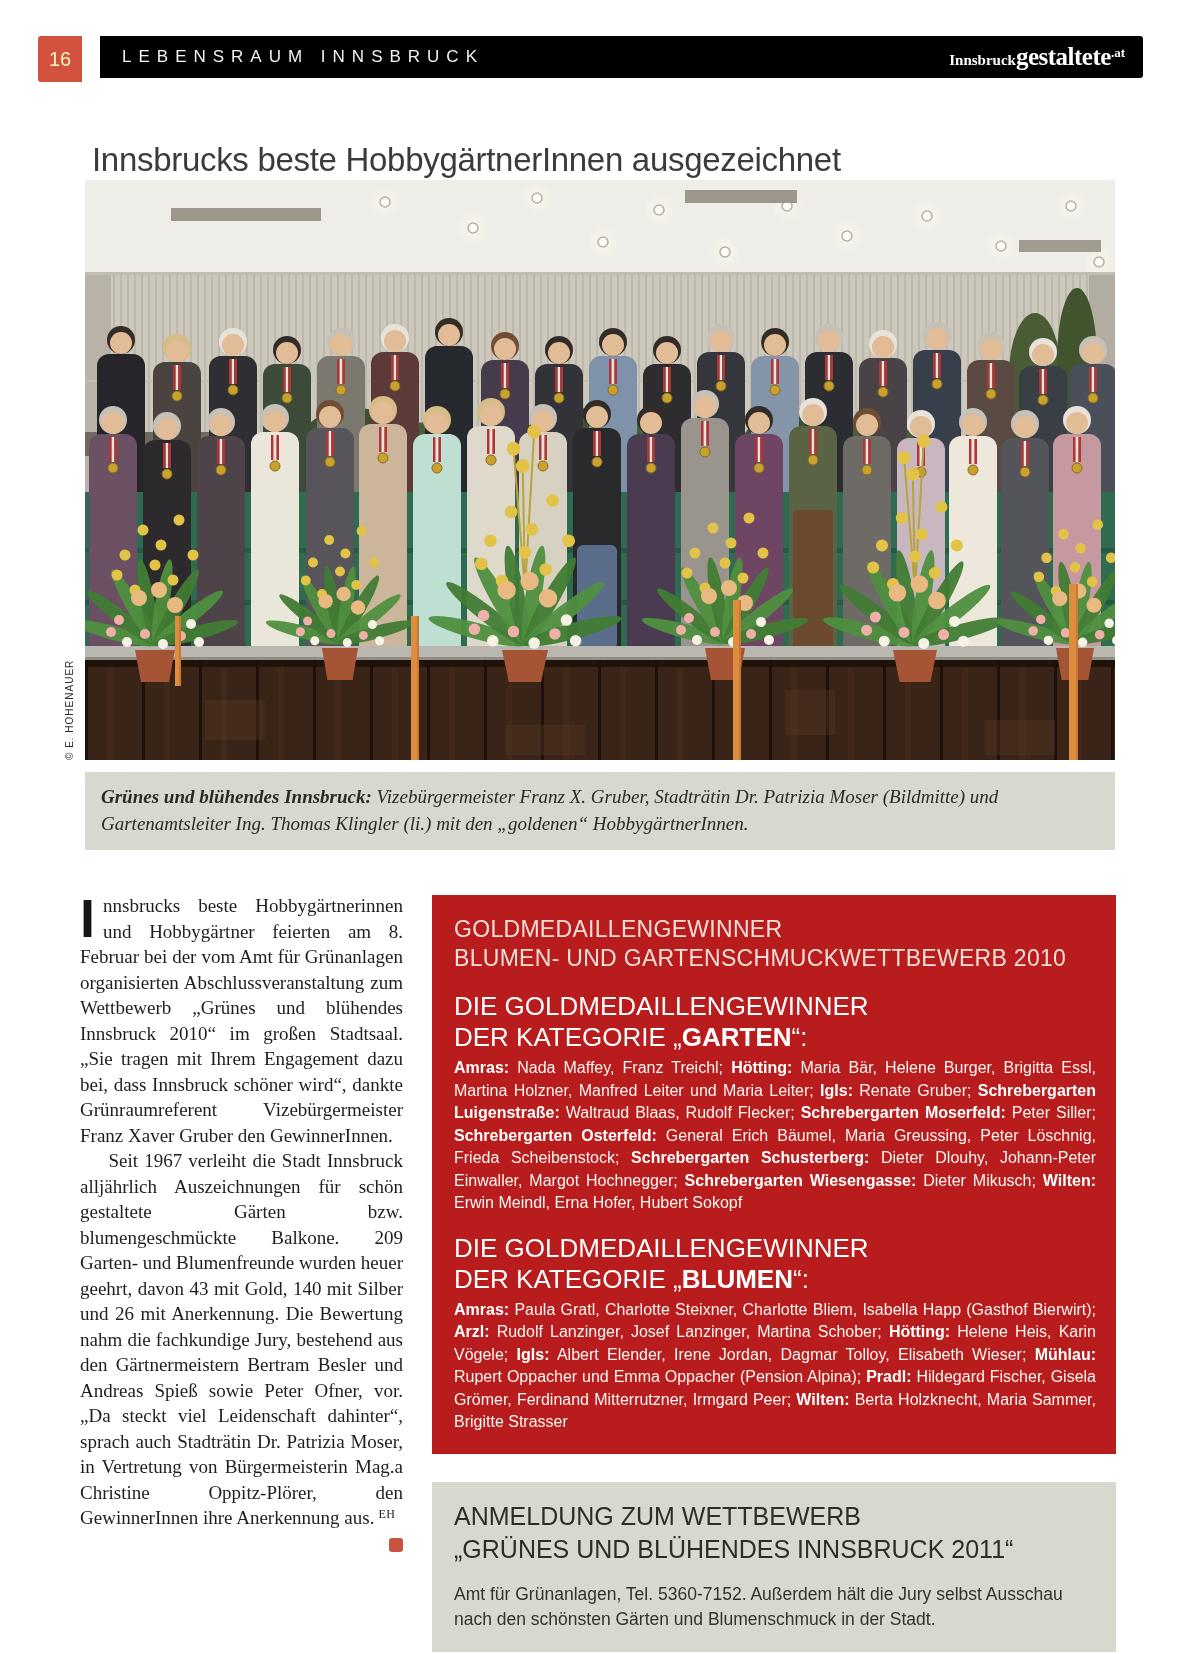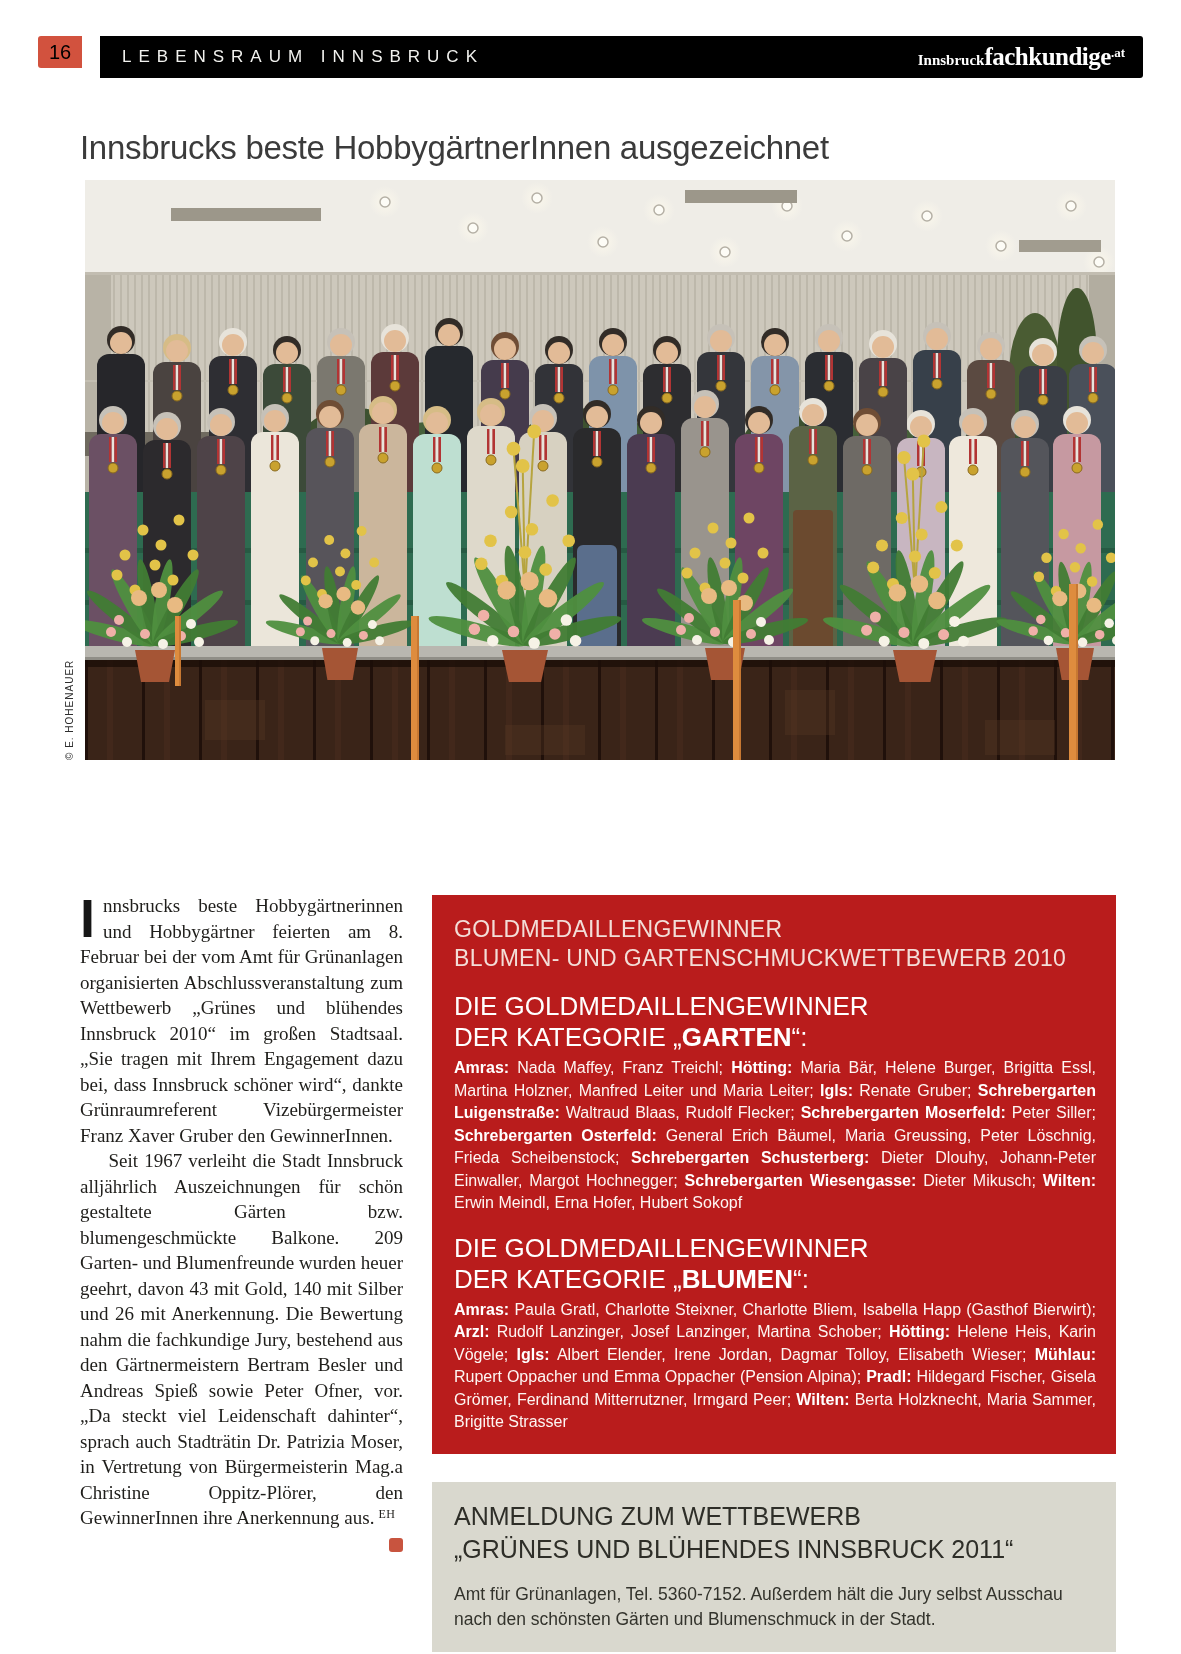--- a/index.html
+++ b/index.html
@@ -1,30 +1,30 @@
 <!DOCTYPE html>
 <html><head>
 <meta charset="utf-8">
 <style>
   html,body{margin:0;padding:0;background:#ffffff;}
   .page{position:relative;width:1181px;height:1654px;background:#ffffff;overflow:hidden;
         font-family:"Liberation Serif",serif;color:#1f1e1b;}
   
   .topbar{position:absolute;left:38px;top:36px;right:38px;height:42px;display:flex;}
-  .pagenum{width:44px;height:32px;background:#d2523e;color:#000000;display:flex;align-items:center;
+  .pagenum{width:44px;height:46px;background:#d2523e;color:#fef9c3;display:flex;align-items:center;
            justify-content:center;font:20px "Liberation Sans",sans-serif;border-radius:3px 0 0 3px;}
   .bar{flex:1;background:#000000;margin-left:18px;border-radius:0 3px 3px 0;display:flex;
        align-items:center;justify-content:space-between;padding:0 18px 0 22px;}
   .section{color:#f2f2ef;font:17px "Liberation Sans",sans-serif;letter-spacing:7px;}
   .brand{color:#fff;font-family:"Liberation Serif",serif;white-space:nowrap;cursor:pointer;}
   .brand .small{font-size:15px;font-weight:700;}
   .brand .big{font-size:25px;font-weight:700;letter-spacing:-0.5px;}
   .brand .sup{font-size:13px;font-weight:700;vertical-align:8px;}
   
-  h1.title{position:absolute;left:80px;top:128px;margin:0;font:500 33px/40px "Liberation Sans",sans-serif;
+  h1.title{position:absolute;left:80px;top:128px;margin:12px;font:500 33px/40px "Liberation Sans",sans-serif;
            color:#3b3b3b;letter-spacing:-0.3px;}
   
   .photo{position:absolute;left:85px;top:180px;width:1030px;height:580px;background:#cfcabd;}
   .credit{position:absolute;left:64px;top:760px;transform:rotate(-90deg);transform-origin:0 0;
           font:10px "Liberation Sans",sans-serif;letter-spacing:1px;color:#2e2e2e;white-space:nowrap;}
   .captionbox{position:absolute;left:85px;top:772px;width:1030px;box-sizing:border-box;background:#d9d8ce;
               padding:11px 16px 13px 16px;font:italic 19px/27px "Liberation Serif",serif;color:#2b2a24;}
   .captionbox b{font-weight:700;font-style:italic;}
   
   .leftcol{position:absolute;left:80px;top:893px;width:323px;font:19px/25.5px "Liberation Serif",serif;
@@ -54,21 +54,21 @@
 </style>
 </head>
 <body>
 
 <div class="page">
 
   <header class="topbar">
     <div class="pagenum">16</div>
     <div class="bar">
       <span class="section">LEBENSRAUM INNSBRUCK</span>
-      <span class="brand"><span class="small">Innsbruck</span><span class="big">fachkundige</span><span class="sup">.at</span></span>
+      <span class="brand"><span class="small">Innsbruck</span><span class="big">gestaltete</span><span class="sup">.at</span></span>
     </div>
   </header>
 
   <h1 class="title">Innsbrucks beste HobbygärtnerInnen ausgezeichnet</h1>
 
   <div class="credit">© E. HOHENAUER</div>
 
   <svg class="photo" id="photo-svg" viewBox="0 0 1030 580" aria-label="award ceremony group photo">
     <defs>
       <pattern id="stripes" width="7" height="10" patternUnits="userSpaceOnUse">
@@ -609,20 +609,21 @@
         <rect x="332" y="436" width="2" height="146" fill="#c77832"></rect>
         <rect x="648" y="420" width="8" height="162" fill="#de8c3e"></rect>
         <rect x="654" y="420" width="2" height="162" fill="#c77832"></rect>
         <rect x="984" y="404" width="9" height="178" fill="#de8c3e"></rect>
         <rect x="991" y="404" width="2" height="178" fill="#c77832"></rect>
         <rect x="90" y="436" width="6" height="70" fill="#de8c3e"></rect>
         <rect x="94" y="436" width="2" height="70" fill="#c77832"></rect>
       </g>
   </svg>
 
+  <div class="captionbox"><b>Grünes und blühendes Innsbruck:</b><span> Vizebürgermeister Franz X. Gruber, Stadträtin Dr. Patrizia Moser (Bildmitte) und Gartenamtsleiter Ing. Thomas Klingler (li.) mit den „goldenen“ HobbygärtnerInnen.</span></div>
 
   <div class="leftcol">
     <p class="p1"><span class="dropcap">I</span><span>nnsbrucks beste Hobbygärtnerinnen und Hobbygärtner feierten am 8. Februar bei der vom Amt für Grünanlagen organisierten Abschlussveranstaltung zum Wettbewerb „Grünes und blühendes Innsbruck 2010“ im großen Stadtsaal. „Sie tragen mit Ihrem Engagement dazu bei, dass Innsbruck schöner wird“, dankte Grünraumreferent Vizebürgermeister Franz Xaver Gruber den GewinnerInnen.</span></p>
     <p class="p2"><span>Seit 1967 verleiht die Stadt Innsbruck alljährlich Auszeichnungen für schön gestaltete Gärten bzw. blumengeschmückte Balkone. 209 Garten- und Blumenfreunde wurden heuer geehrt, davon 43 mit Gold, 140 mit Silber und 26 mit Anerkennung. Die Bewertung nahm die fachkundige Jury, bestehend aus den Gärtnermeistern Bertram Besler und Andreas Spieß sowie Peter Ofner, vor. „Da steckt viel Leidenschaft dahinter“, sprach auch Stadträtin Dr. Patrizia Moser, in Vertretung von Bürgermeisterin Mag.a Christine Oppitz-Plörer, den GewinnerInnen ihre Anerkennung aus.</span><sup>EH</sup><span class="endmark"></span></p>
   </div>
 
   <div class="rightcol">
     <section class="goldbox">
       <h2><span>GOLDMEDAILLENGEWINNER</span><br><span>BLUMEN- UND GARTENSCHMUCKWETTBEWERB 2010</span></h2>
       <h3><span>DIE GOLDMEDAILLENGEWINNER</span><br><span>DER KATEGORIE „</span><b>GARTEN</b><span>“:</span></h3>

